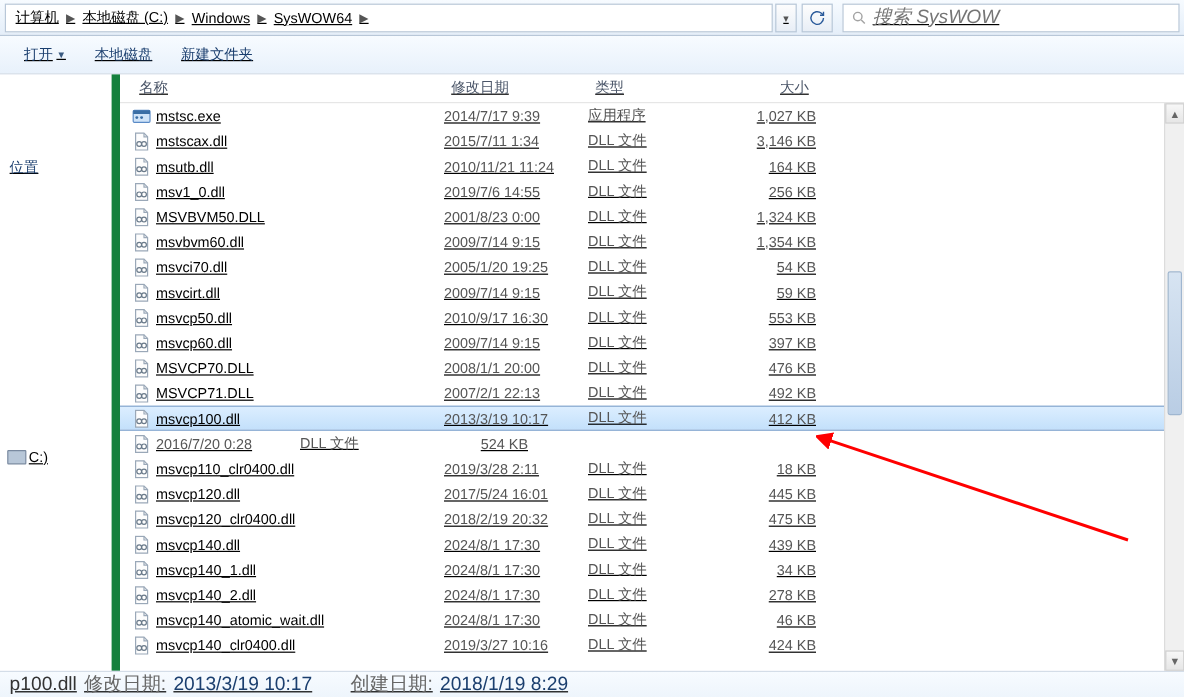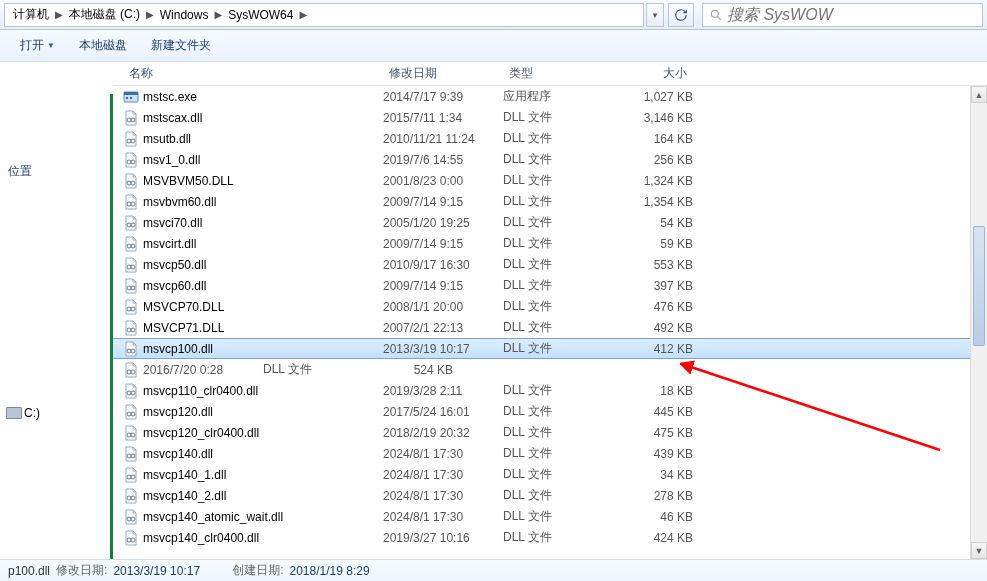--- a/index.html
+++ b/index.html
@@ -1,38 +1,38 @@
 <!DOCTYPE html>
 <html><head>
 <meta charset="utf-8">
 <style>
 * { margin: 0; padding: 0; box-sizing: border-box; font-family: "Microsoft YaHei", "Segoe UI", Tahoma, sans-serif; }
 body { background: #fff; font-size: 12px; color: #000; overflow: hidden; }
 
-.window { width: 987px; height: 581px; display: flex; flex-direction: column; position: relative; }
+.window { width: 987px; height: 581px; display: flex; flex-direction: column; position: relative; text-decoration: underline; }
 
 
 .address-bar { height: 30px; background: linear-gradient(#f7fbff, #e4eef9); border-bottom: 1px solid #b8c7d8; display: flex; align-items: center; padding: 2px 4px; gap: 2px; }
 .address-path { flex: 0 0 auto; display: flex; align-items: center; height: 24px; background: #fff; border: 1px solid #b8c7d8; padding: 0 4px; width: 640px; }
 .crumb { display: flex; align-items: center; padding: 0 4px; white-space: nowrap; cursor: pointer; }
 .crumb-sep { color: #555; padding: 0 2px; font-size: 10px; }
 .addr-dropdown { width: 18px; height: 24px; border: 1px solid #b8c7d8; background: linear-gradient(#fdfdfd,#e8eef6); display:flex; align-items:center; justify-content:center; cursor:pointer; }
 .refresh-btn { width: 26px; height: 24px; border: 1px solid #b8c7d8; background: linear-gradient(#fdfdfd,#e8eef6); display:flex; align-items:center; justify-content:center; cursor:pointer; margin-left:2px; }
 .search-box { flex: 1; height: 24px; border: 1px solid #b8c7d8; background: #fff; display: flex; align-items: center; padding: 0 6px; margin-left: 6px; }
 .search-box input { border: none; outline: none; flex: 1; font-size: 16px; color: #888; font-style: italic; background: transparent; }
 .search-icon { width: 14px; height: 14px; margin-right: 4px; opacity: .6; }
 
 
 .toolbar { height: 32px; background: linear-gradient(#f7fbff,#e8f1fb); border-bottom: 1px solid #d4dde8; display: flex; align-items: center; padding: 0 10px; gap: 4px; }
 .tool-btn { padding: 4px 10px; color: #1a3e6e; cursor: pointer; display: flex; align-items: center; gap: 3px; border-radius: 2px; text-align: center; }
 .tool-caret { font-size: 8px; color: #3a5a80; }
 
 
 .body-row { flex: 1; display: flex; min-height: 0; }
-.nav-pane { width: 113px; border-right: 3px solid #15803d; padding: 6px 4px; overflow: hidden; margin-top: 32px; }
+.nav-pane { width: 100px; border-right: 7px solid #15803d; padding: 6px 4px; overflow: hidden; }
 .nav-item { padding: 3px 4px; color: #1a3e6e; white-space: nowrap; cursor: pointer; }
 .nav-drive { margin-top: 220px; padding: 3px 4px 3px 20px; white-space: nowrap; cursor: pointer; position: relative; }
 .nav-drive::before { content: ""; position: absolute; left: 2px; top: 4px; width: 14px; height: 10px; background: #b8c7d8; border: 1px solid #7a8aa0; border-radius: 1px; }
 
 .list-pane { flex: 1; display: flex; flex-direction: column; min-width: 0; }
 .columns { height: 24px; display: flex; align-items: center; border-bottom: 1px solid #e6e6e6; color: #4a5568; padding-left: 10px; }
 .col { padding: 0 6px; }
 .col-name { width: 260px; }
 .col-date { width: 120px; }
 .col-type { width: 110px; }
@@ -45,21 +45,21 @@
 .file-icon svg { width: 16px; height: 16px; }
 .fname { width: 240px; white-space: nowrap; overflow: hidden; }
 .fdate { width: 120px; color: #555; }
 .ftype { width: 110px; color: #555; }
 .fsize { width: 80px; text-align: right; color: #555; }
 
 
 .arrow-annot { position: absolute; left: 680px; top: 360px; pointer-events: none; }
 
 
-.details-bar { height: 22px; border-top: 1px solid #d4dde8; background: linear-gradient(#f7fbff,#eef5fc); display: flex; align-items: center; padding: 0 8px; font-size: 12px; color: #333; gap: 6px; }
+.details-bar { height: 22px; border-top: 1px solid #d4dde8; background: linear-gradient(#f7fbff,#eef5fc); display: flex; align-items: center; padding: 0 8px; font-size: 16px; color: #333; gap: 6px; }
 .details-bar .lbl { color: #666; }
 .details-bar .val { color: #1a3e6e; }
 
 
 .list-pane { position: relative; }
 .scroll-track { position: absolute; right: 0; top: 24px; bottom: 0; width: 17px; background: #f0f0f0; border-left: 1px solid #dcdcdc; }
 .scroll-thumb { position: absolute; left: 2px; right: 2px; top: 140px; height: 120px; background: linear-gradient(#d7e4f2,#b9cde4); border: 1px solid #9fb6d0; border-radius: 2px; }
 .scroll-arrow { position: absolute; left:0; right:0; height:17px; background: linear-gradient(#f7f7f7,#e6e6e6); border:1px solid #cfcfcf; display:flex; align-items:center; justify-content:center; font-size:9px; color:#666; }
 .scroll-arrow.up { top:0; }
 .scroll-arrow.down { bottom:0; }

